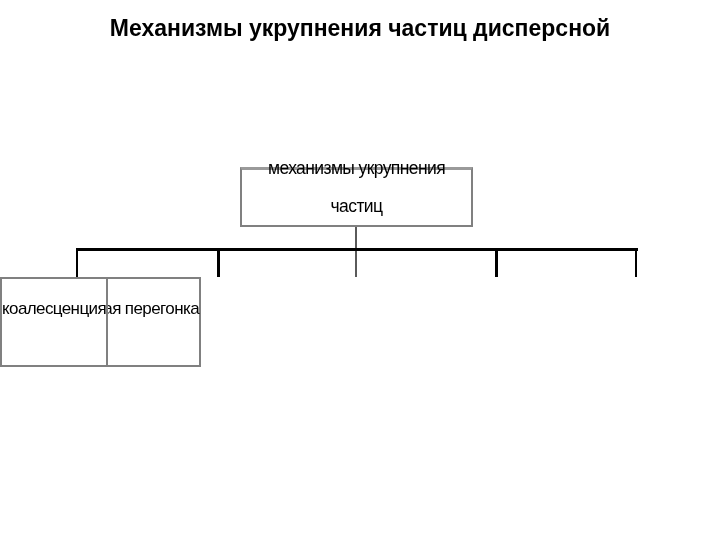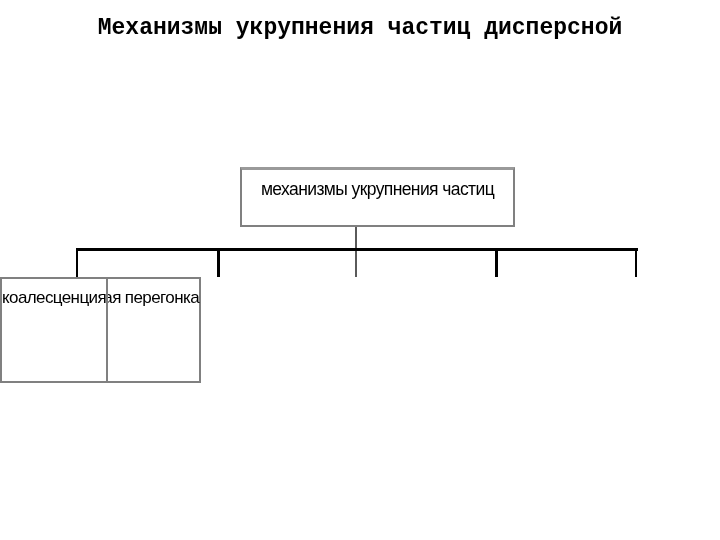--- a/index.html
+++ b/index.html
@@ -16,21 +16,21 @@
     font-family: "Liberation Sans", sans-serif;
   }
 
   
   .slide-title {
     position: absolute;
     top: 13px;
     left: 0;
     width: 720px;
     text-align: center;
-    font-family: Liberation Mono, monospace;
+    font-family: Liberation Sans, sans-serif;
     font-weight: bold;
     font-size: 23px;
     line-height: 31px;
     color: #000000;
   }
 
   
   .node {
     position: absolute;
     box-sizing: border-box;
@@ -38,31 +38,32 @@
     border: 2px solid #808080;
     color: #000000;
     text-align: center;
     font-size: 17px;
     letter-spacing: -0.6px;
     line-height: 38px;
   }
   .root-node {
     left: 240px;
     top: 167px;
-    width: 275px;
+    width: 233px;
     height: 60px;
     border-top: 3px solid #9a9a9a;
     display: flex;
-    align-items: flex-start;
+    align-items: flex-end;
     justify-content: center;
     font-size: 17.5px;
   }
   .child-node {
     top: 277px;
-    height: 106px;
+    height: 90px;
+    padding-top: 11px;
   }
   .child-node:nth-of-type(1) { left: 14px;  width: 127px; }
   .child-node:nth-of-type(2) { left: 155px; width: 127px; }
   .child-node:nth-of-type(3) { left: 295px; width: 126px; }
   .child-node:nth-of-type(4) { left: 434px; width: 126px; }
   .child-node:nth-of-type(5) { left: 574px; width: 126px; }
 
   
   .connector { position: absolute; background: #000000; }
   .stem {

